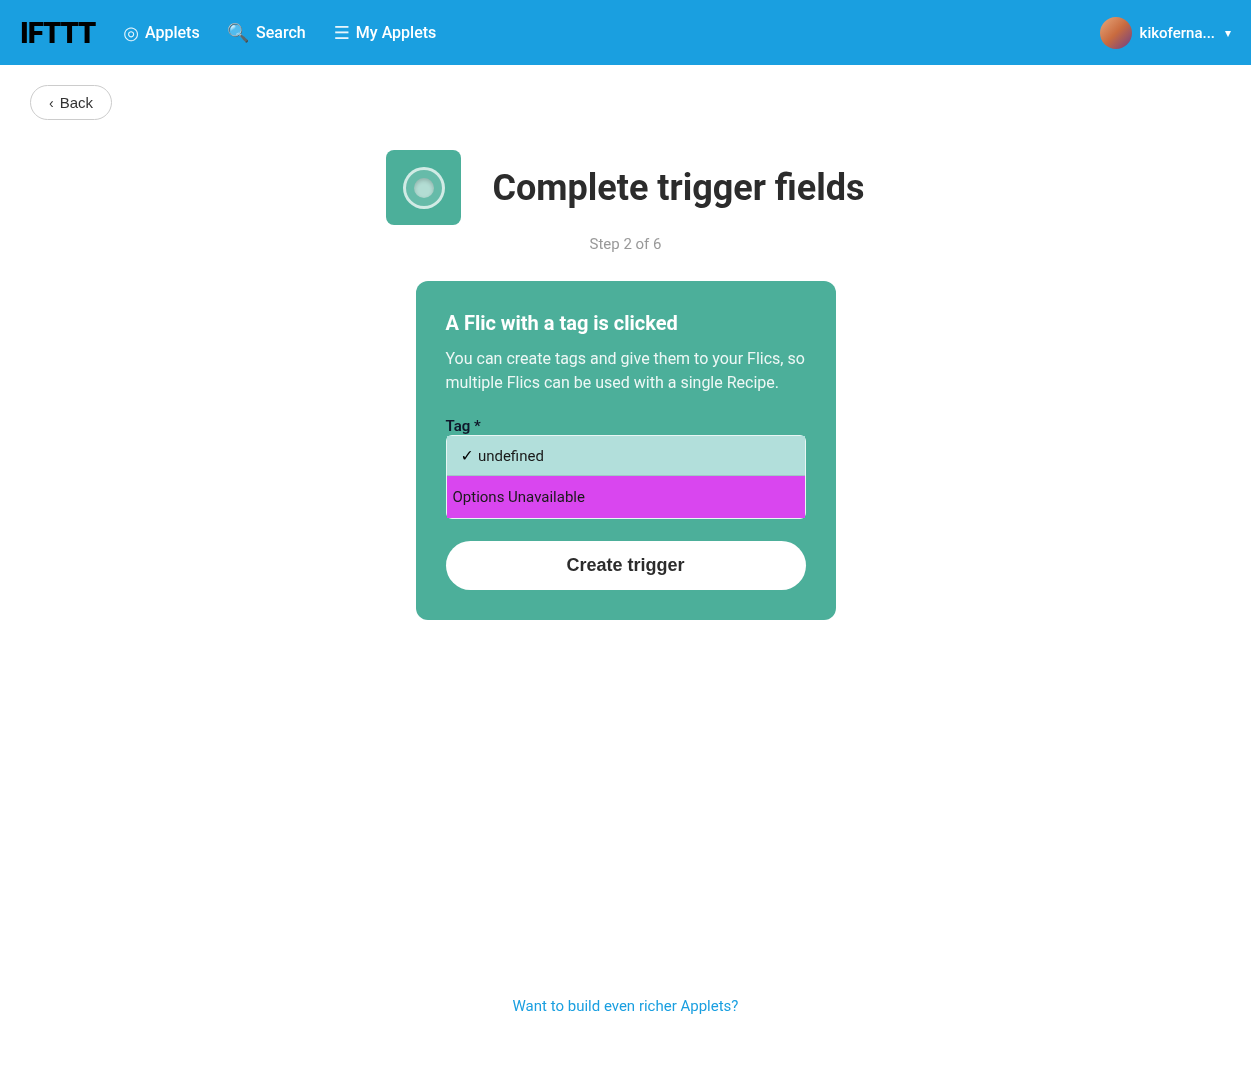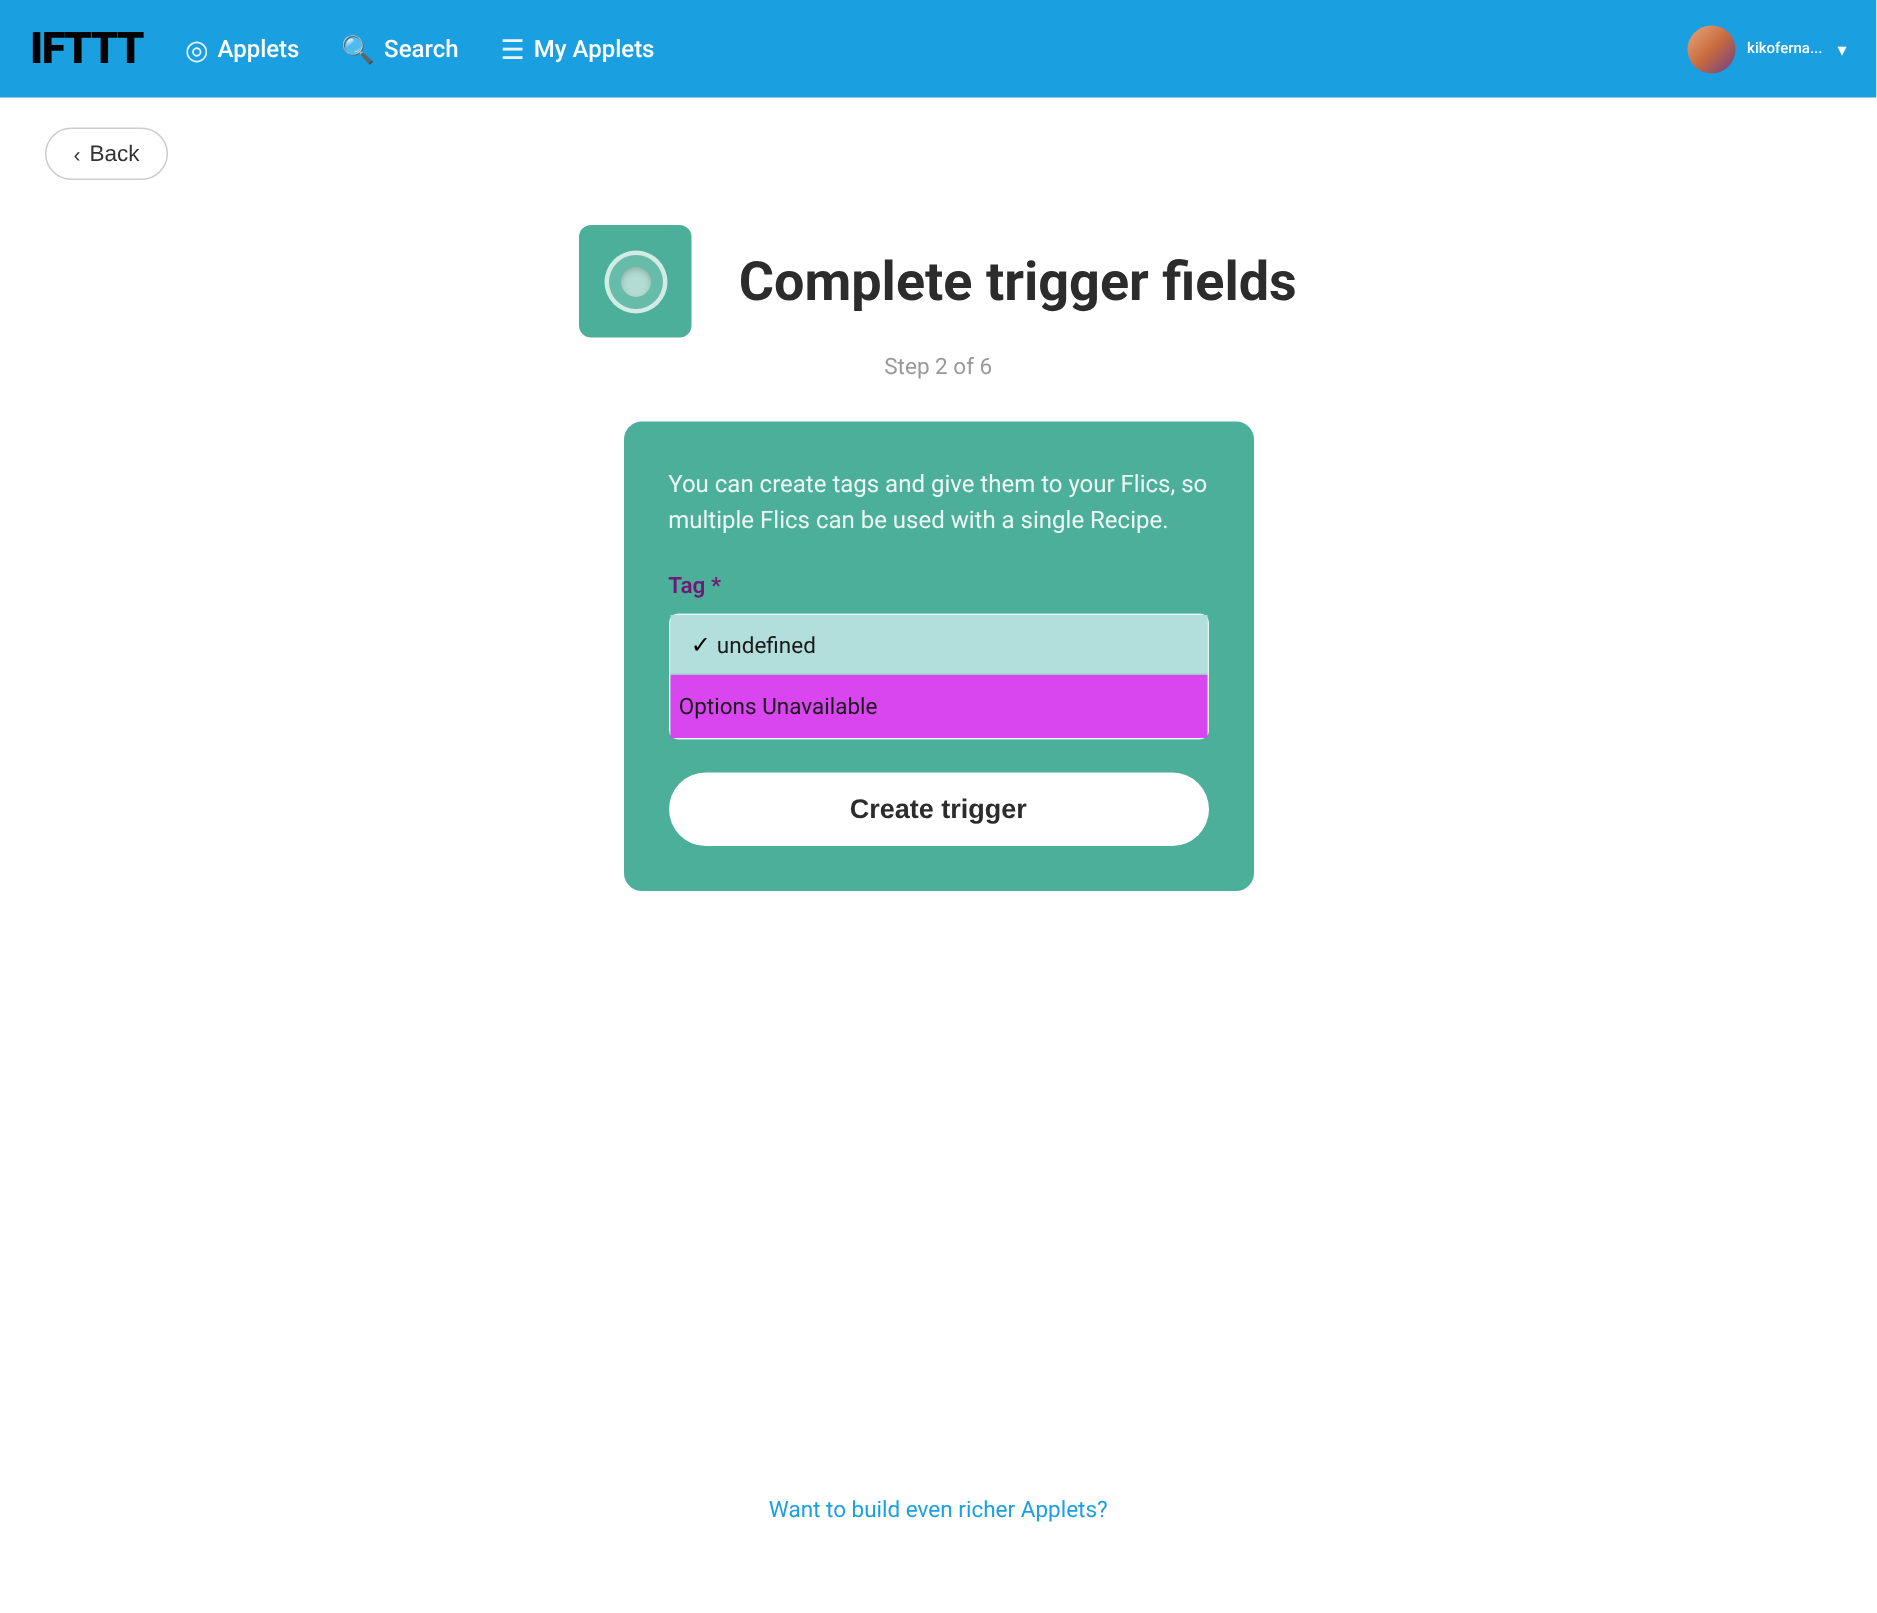--- a/index.html
+++ b/index.html
@@ -67,21 +67,21 @@
       border-radius: 50%;
       background: linear-gradient(135deg, #e8a87c, #c96b3f, #6b3d8a);
       display: flex;
       align-items: center;
       justify-content: center;
       overflow: hidden;
     }
 
     .user-name {
       color: #ffffff;
-      font-size: 10px;
+      font-size: 15px;
       font-weight: 500;
     }
 
     .chevron-down {
       color: #ffffff;
       font-size: 12px;
       margin-left: 2px;
     }
 
     
@@ -182,24 +182,23 @@
     }
 
     .card-description {
       color: rgba(255,255,255,0.9);
       font-size: 16px;
       line-height: 1.5;
       margin-bottom: 22px;
     }
 
     .field-label {
-      color: #701a75;
+      color: #0f172a;
       font-size: 15px;
       font-weight: 600;
-      margin-bottom: 10px;
     }
 
     
     .dropdown-container {
       position: relative;
       margin-bottom: 22px;
     }
 
     .dropdown-option-unavailable {
       padding: 12px 6px;
@@ -291,20 +290,21 @@
   <div class="trigger-header">
     <div class="service-icon">
       <div class="service-icon-inner"></div>
     </div>
     <h1 class="page-title">Complete trigger fields</h1>
   </div>
 
   <p class="step-indicator">Step 2 of 6</p>
 
   <div class="trigger-card">
+    <h2 class="card-title">A Flic with a tag is clicked</h2>
     <p class="card-description">You can create tags and give them to your Flics, so multiple Flics can be used with a single Recipe.</p>
 
     <div class="field-label">Tag *</div>
 
     
     <div class="dropdown-container">
       <div class="dropdown-wrapper">
 
         <div class="dropdown-top">
           <span class="checkmark">✓</span>

